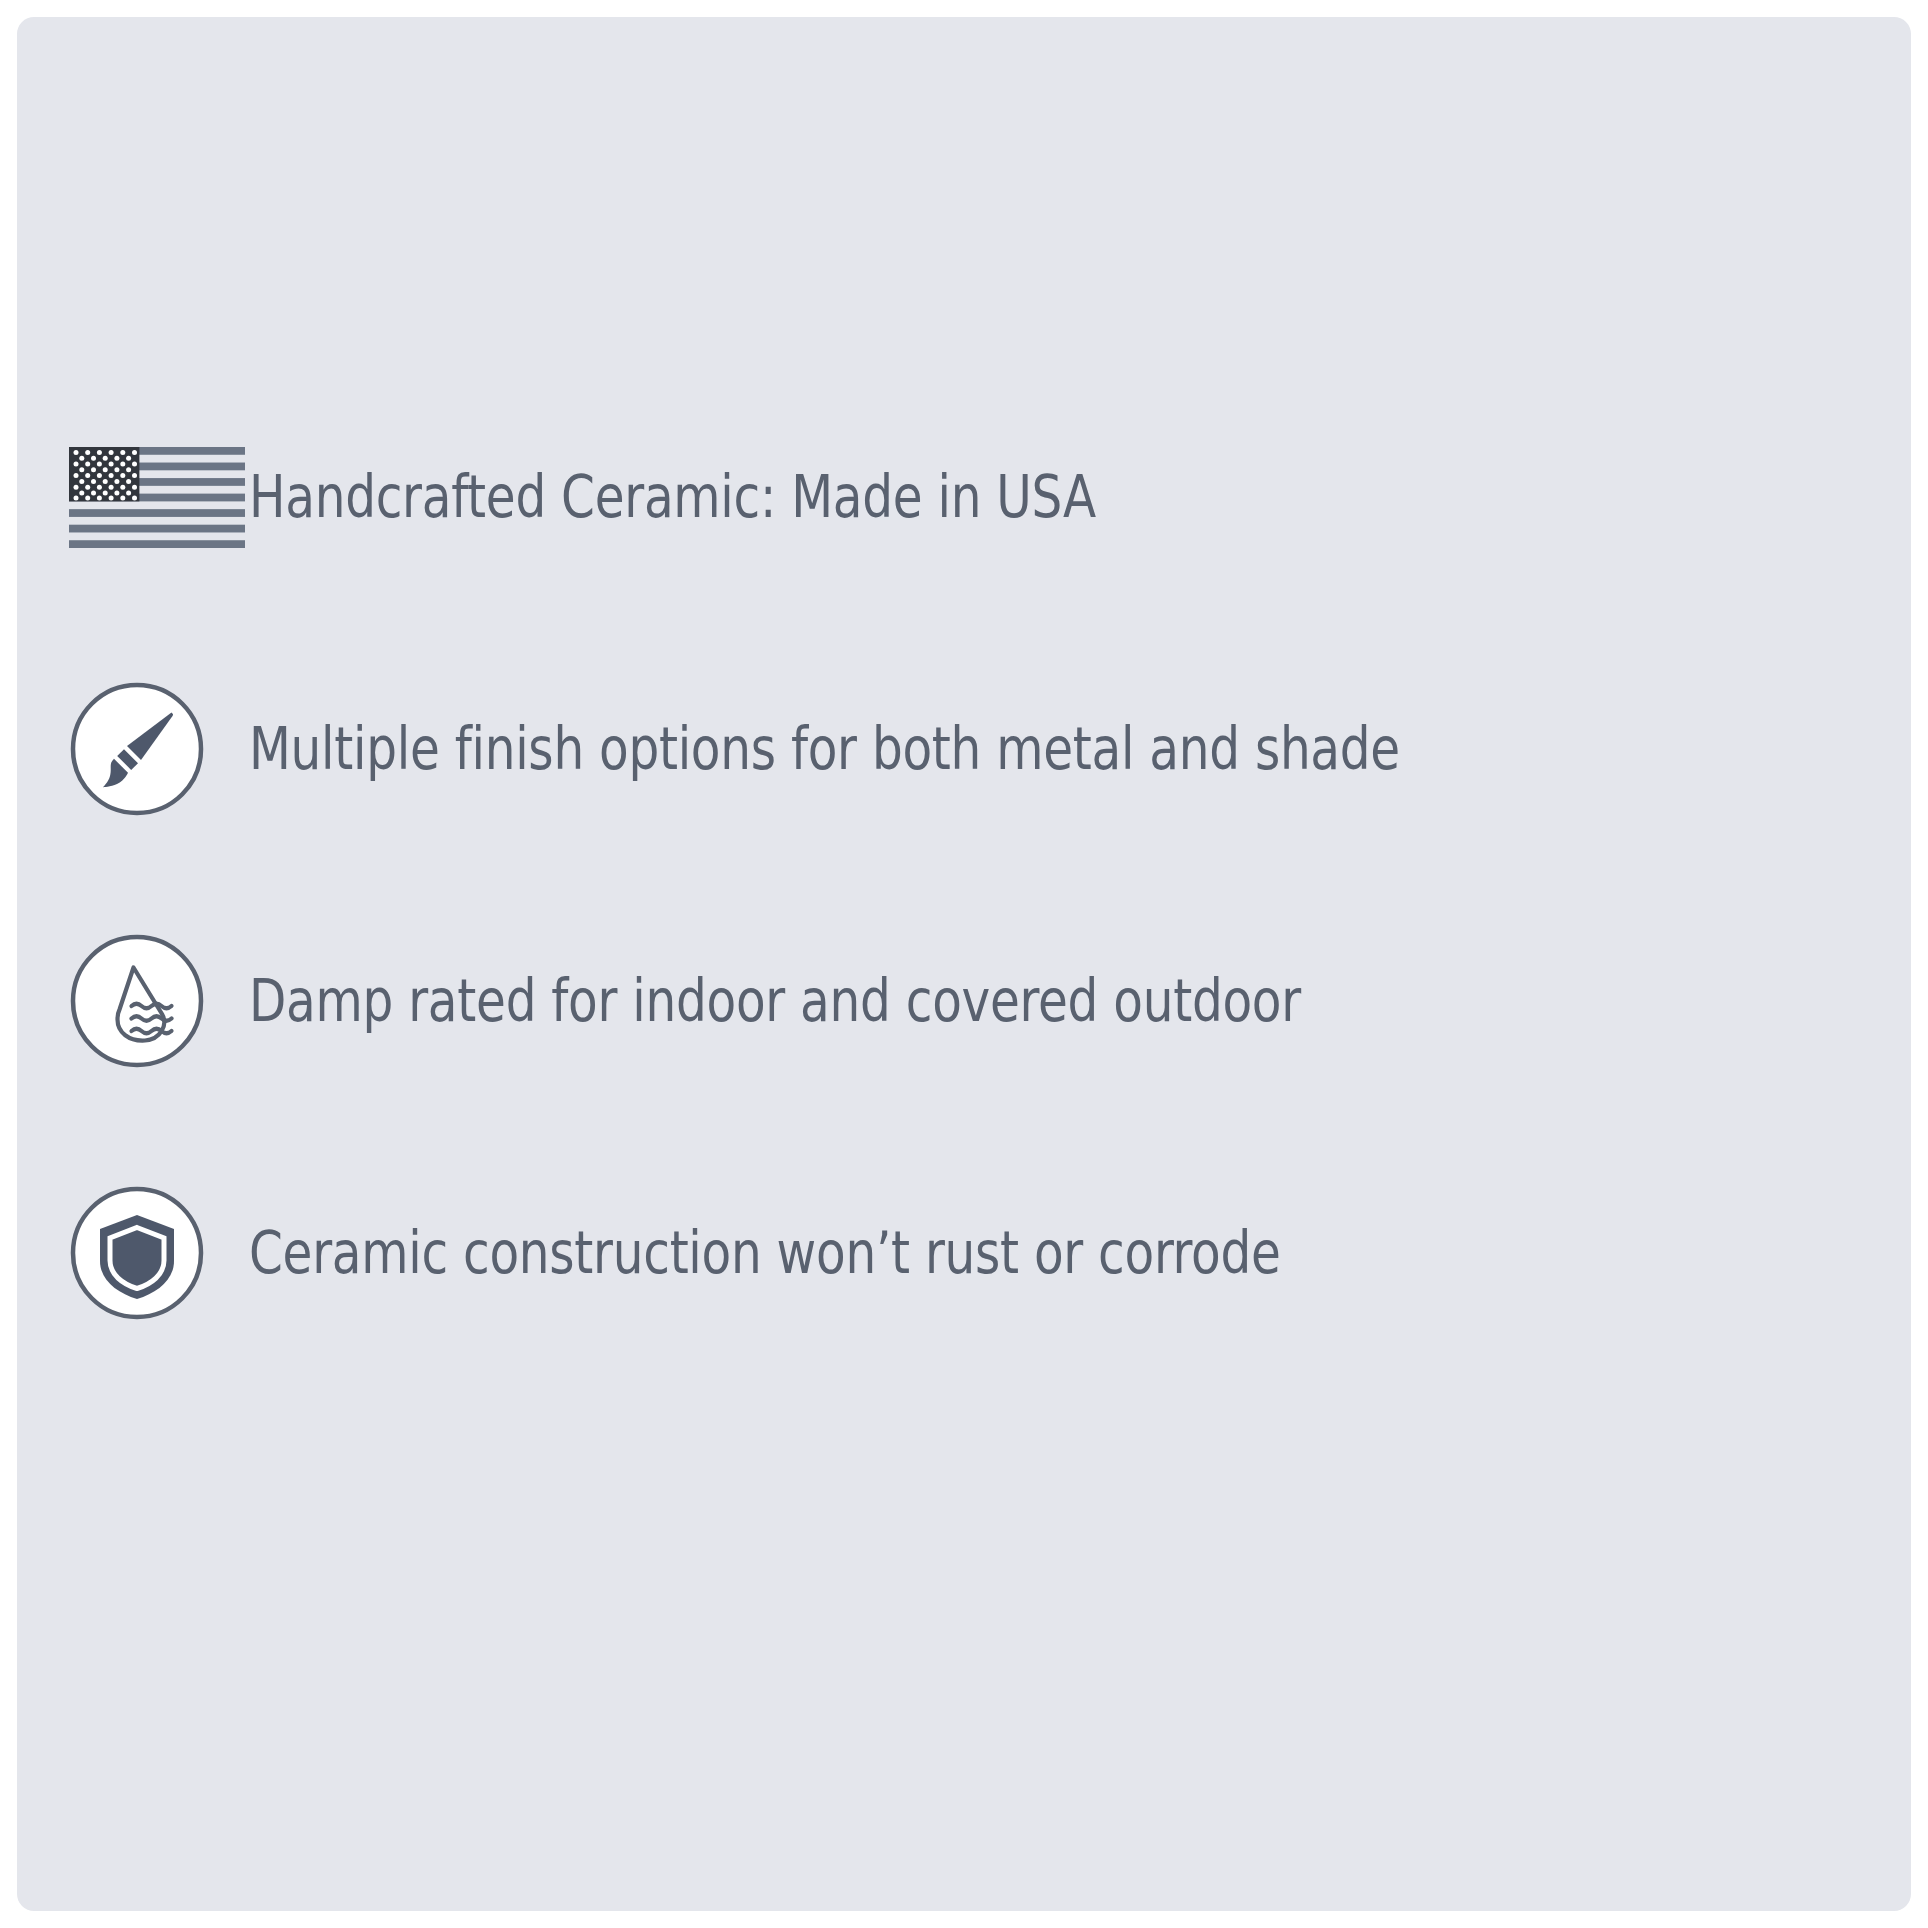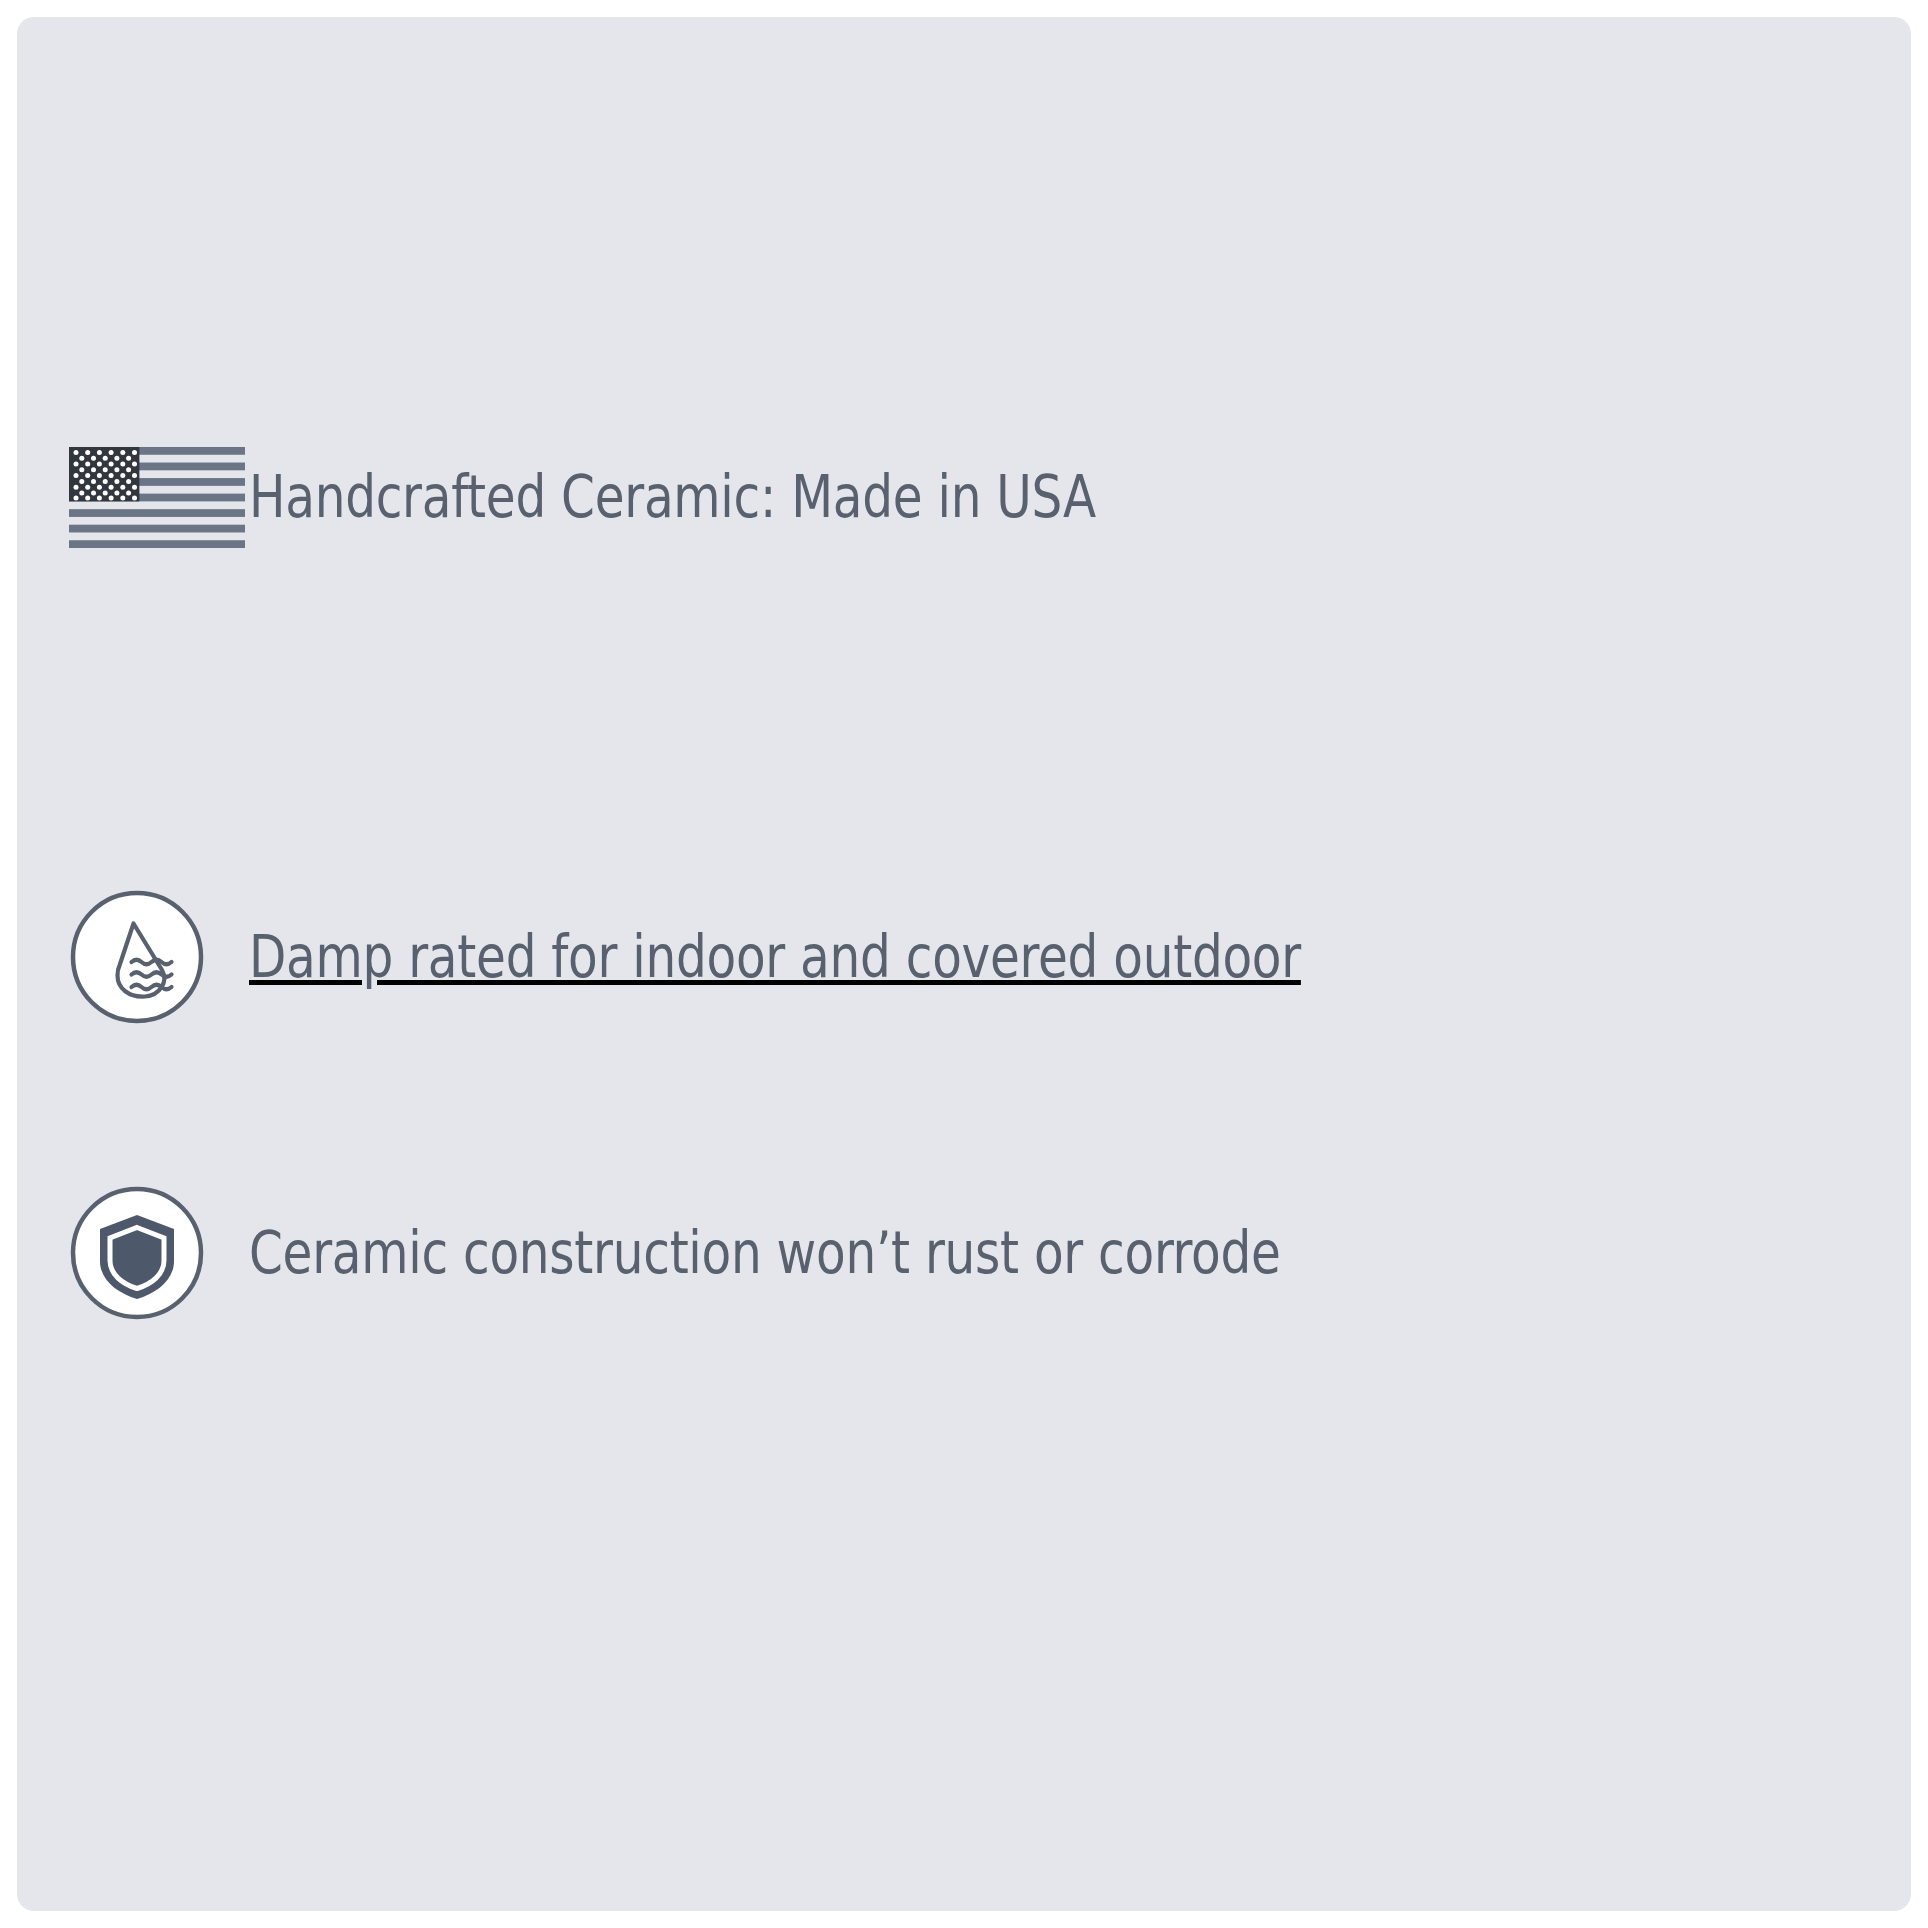--- a/index.html
+++ b/index.html
@@ -50,21 +50,21 @@
     font-weight: 400;
     color: #59616f;
     letter-spacing: -0.3px;
     white-space: nowrap;
     line-height: 1;
     transform: scaleX(0.93);
     transform-origin: left center;
   }
   .row-flag   { top: 400px; }
   .row-brush  { top: 652px; }
-  .row-damp   { top: 860px; text-decoration: underline; }
+  .row-damp   { top: 904px; }
   .row-shield { top: 1156px; text-align: center; }
 
   .flag-icon { display: block; }
   .circle-icon { display: block; }
 </style>
 </head>
 <body>
 
 <div class="canvas">
   <div class="feature-list">
@@ -132,20 +132,33 @@
                 <circle cx="42.1" cy="51.0" r="2.5"></circle>
               <circle cx="53.8" cy="51.0" r="2.5"></circle>
                 <circle cx="65.5" cy="51.0" r="2.5"></circle>
             </g>
           </g>
         </svg>
       </div>
       <div class="feature-text">Handcrafted Ceramic: Made in USA</div>
     </div>
 
+    <div class="feature-row row-brush">
+      <div class="icon-slot">
+        <svg class="circle-icon" width="136" height="136" viewBox="0 0 136 136">
+          <circle cx="68" cy="68" r="64" fill="#ffffff" stroke="#59616f" stroke-width="4.5"></circle>
+          <g fill="#4e586b">
+            <path d="M102.5 31.5 C104.5 33.5 104.5 33.5 102.8 36.0 L72.0 79.0 L58.0 65.0 L100.5 33.0 Z"></path>
+            <path d="M69.0 82.2 L55.0 68.2 L48.2 74.9 L62.2 88.9 Z"></path>
+            <path d="M45.0 77.8 L59.0 91.8 C59.0 91.8 56.0 99.5 48.0 103.0 C41.5 105.8 34.0 106.2 34.0 106.2 C34.0 106.2 39.5 101.0 41.0 95.0 C42.4 89.4 41.2 85.6 42.0 82.5 C42.6 80.2 45.0 77.8 45.0 77.8 Z"></path>
+          </g>
+        </svg>
+      </div>
+      <div class="feature-text">Multiple finish options for both metal and shade</div>
+    </div>
 
     <div class="feature-row row-damp">
       <div class="icon-slot">
         <svg class="circle-icon" width="136" height="136" viewBox="0 0 136 136">
           <circle cx="68" cy="68" r="64" fill="#ffffff" stroke="#59616f" stroke-width="4.5"></circle>
           <path d="M64.5 34.5 L93.0 81.0 C99.5 92.5 91.0 106.5 76.0 107.5 C60.0 108.5 48.5 99.5 48.5 86.5 C48.5 80.5 50.5 76.5 50.5 76.5 Z" fill="none" stroke="#59616f" stroke-width="4.2" stroke-linejoin="round"></path>
           <g fill="none" stroke="#59616f" stroke-width="4.2" stroke-linecap="round">
             <path d="M62.5 73.0 Q67.5 68.6 72.5 73.0 Q77.5 77.4 82.5 73.0 Q87.5 68.6 92.5 73.0 Q97.5 77.4 102.5 73.0"></path>
             <path d="M62.5 85.5 Q67.5 81.1 72.5 85.5 Q77.5 89.9 82.5 85.5 Q87.5 81.1 92.5 85.5 Q97.5 89.9 102.5 85.5"></path>
             <path d="M62.5 98.0 Q67.5 93.6 72.5 98.0 Q77.5 102.4 82.5 98.0 Q87.5 93.6 92.5 98.0 Q97.5 102.4 102.5 98.0"></path>

